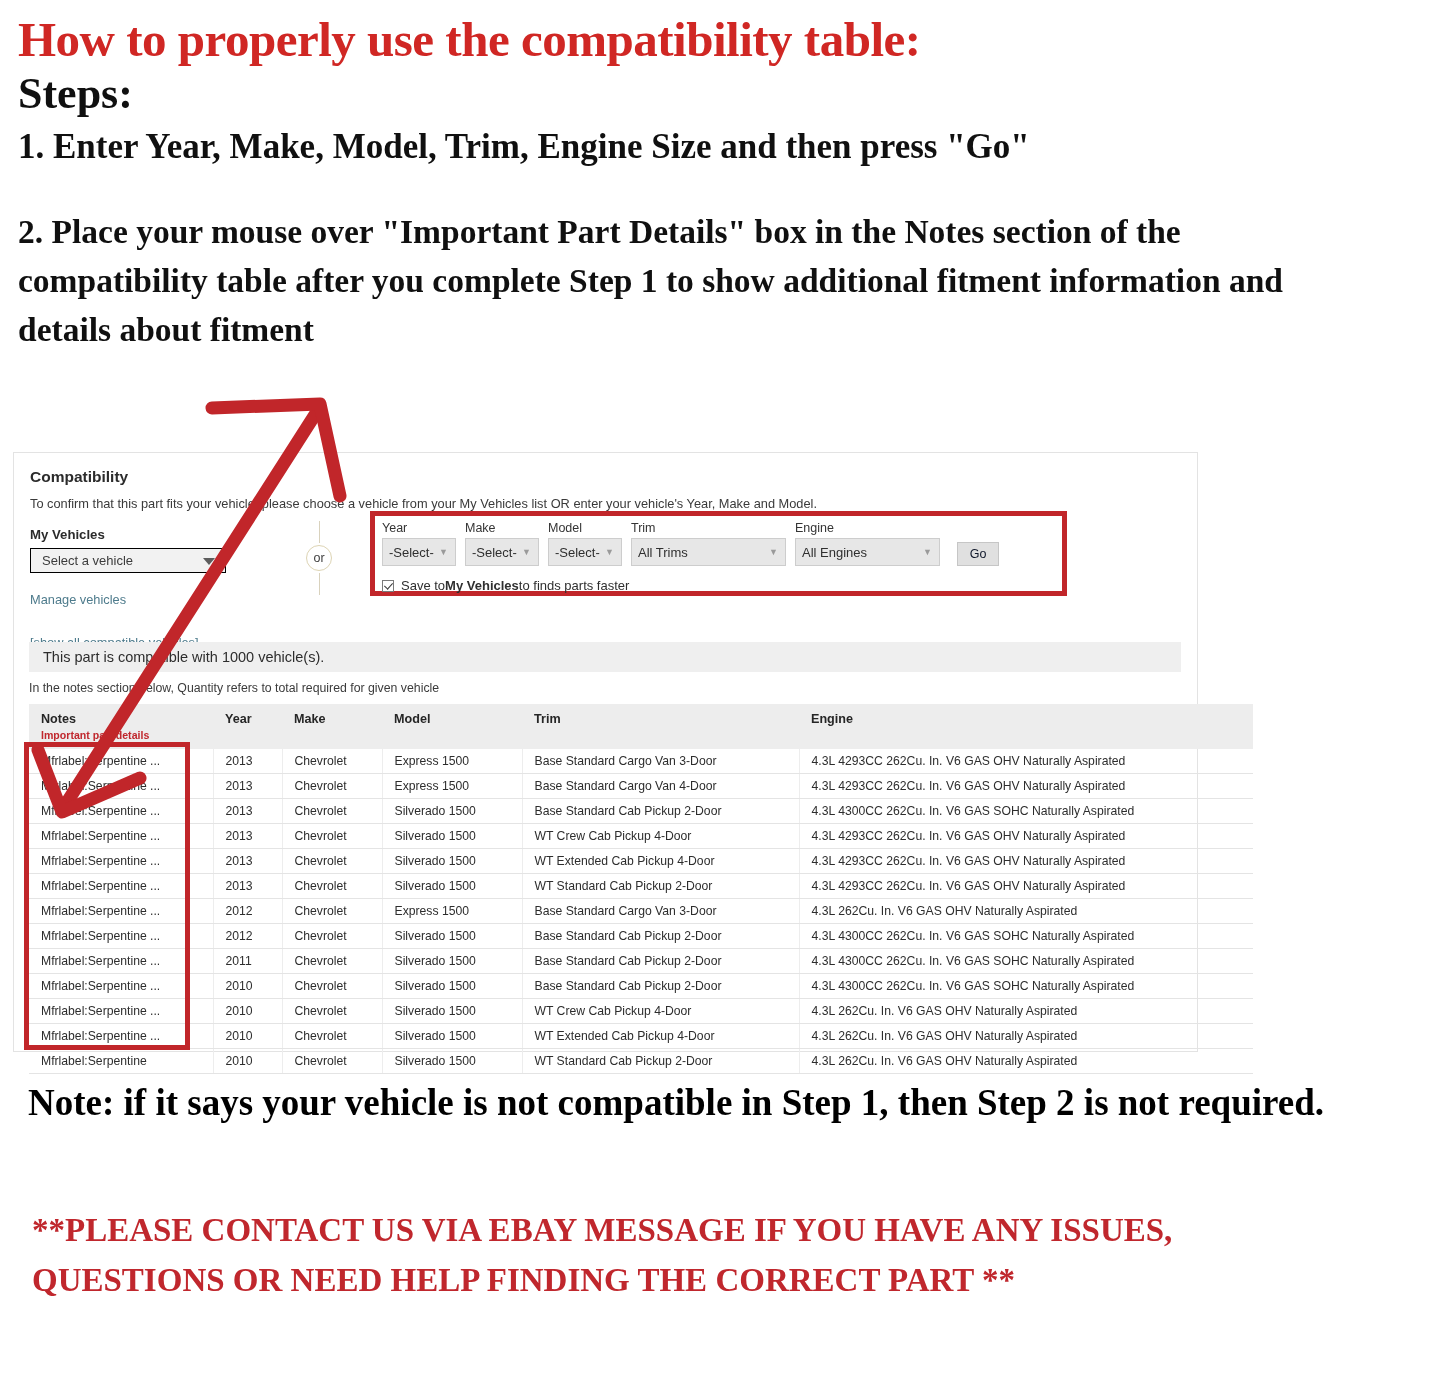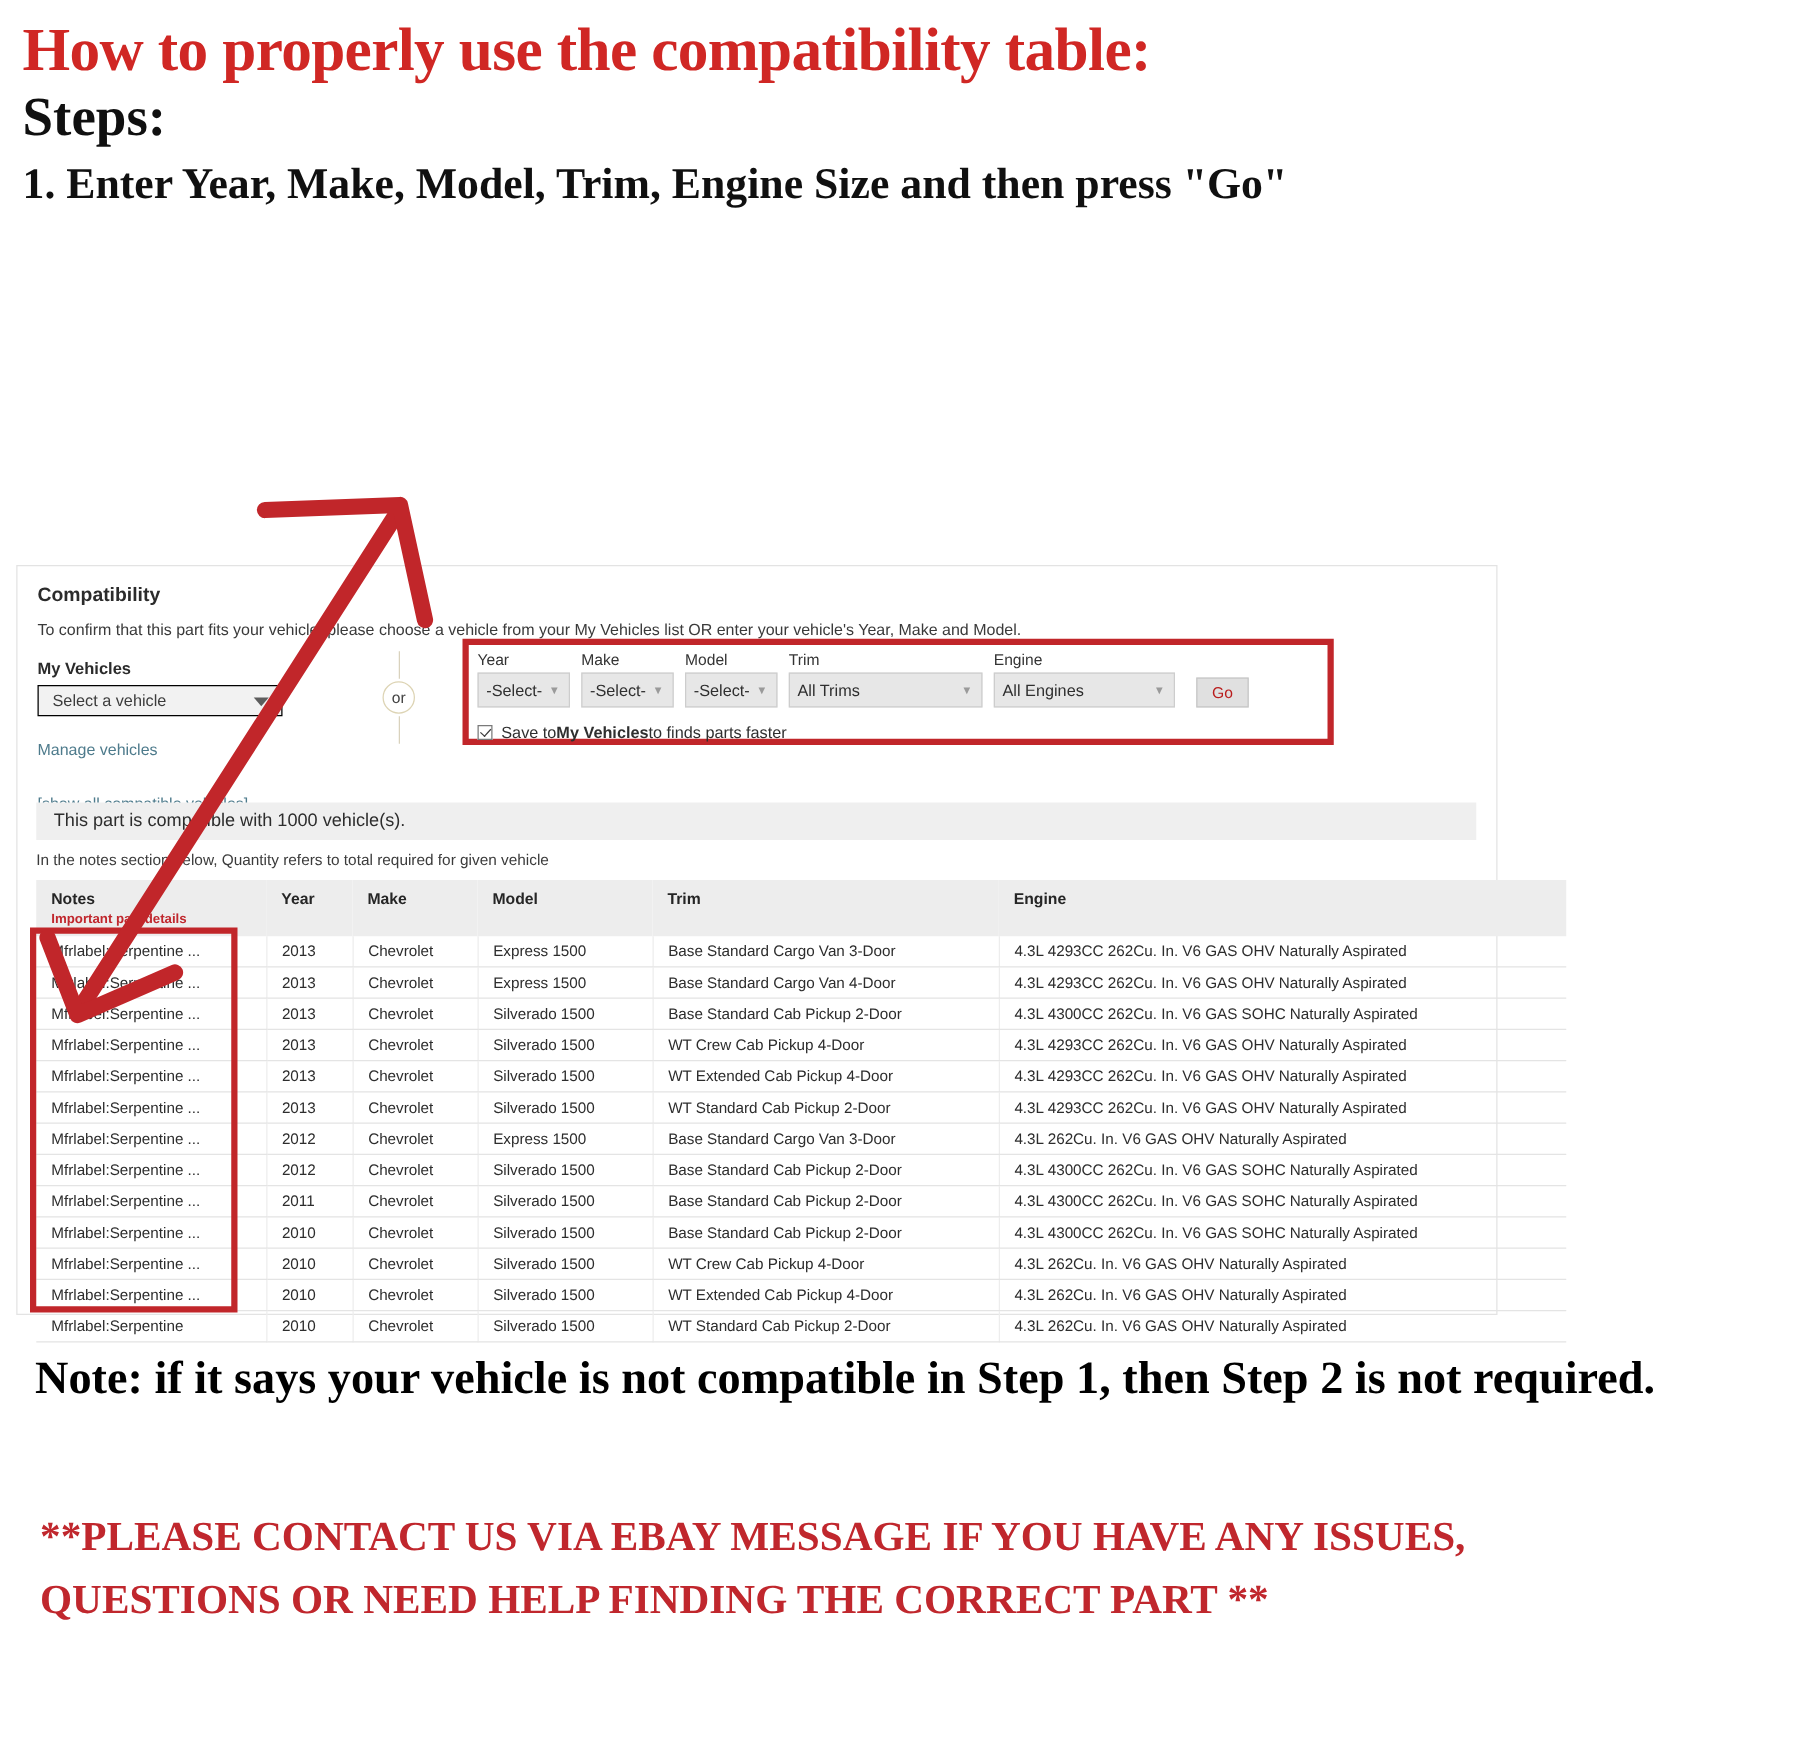--- a/index.html
+++ b/index.html
@@ -117,21 +117,21 @@
     position:absolute;right:4px;top:0;bottom:0;width:15px;
     display:flex;align-items:center;justify-content:center;
     color:#9a9a9a;font-size:9px;
   }
   .sel.w-sm{width:74px;}
   .sel.w-md{width:155px;}
   .sel.w-lg{width:145px;}
   .go-btn{
     width:42px;height:24px;background:#e0e0e0;border:1px solid #c6c6c6;
     box-sizing:border-box;display:flex;align-items:center;justify-content:center;
-    font-size:12.5px;color:#b91c1c;margin-left:8px;
+    font-size:12.5px;color:#0f172a;margin-left:8px;
   }
   .save-row{display:flex;align-items:center;margin-top:12px;font-size:13px;color:#2f2f2f;}
   .chk{
     width:12px;height:12px;border:1px solid #7a7a7a;background:#fff;
     margin-right:7px;position:relative;box-sizing:border-box;
   }
   .chk:after{
     content:"";position:absolute;left:3px;top:0px;width:4px;height:7px;
     border:solid #3b3b3b;border-width:0 1.4px 1.4px 0;transform:rotate(42deg);
   }
@@ -198,20 +198,21 @@
     font-size:33px;line-height:1.53;
   }
 </style>
 </head>
 <body>
 
 <div class="headings">
   <div class="hd-red">How to properly use the compatibility table:</div>
   <div class="hd-black">Steps:</div>
   <div class="hd-step1">1. Enter Year, Make, Model, Trim, Engine Size and then press "Go"</div>
+  <div class="hd-step2">2. Place your mouse over "Important Part Details" box in the Notes section of the compatibility table after you complete Step 1 to show additional fitment information and details about fitment</div>
 </div>
 
 <div class="panel">
   <div class="panel-inner">
     <div class="compat-title">Compatibility</div>
     <div class="compat-sub">To confirm that this part fits your vehicle, please choose a vehicle from your My Vehicles list OR enter your vehicle's Year, Make and Model.</div>
 
     <div class="my-veh-label">My Vehicles</div>
     <div class="veh-select">
       <span>Select a vehicle</span>

